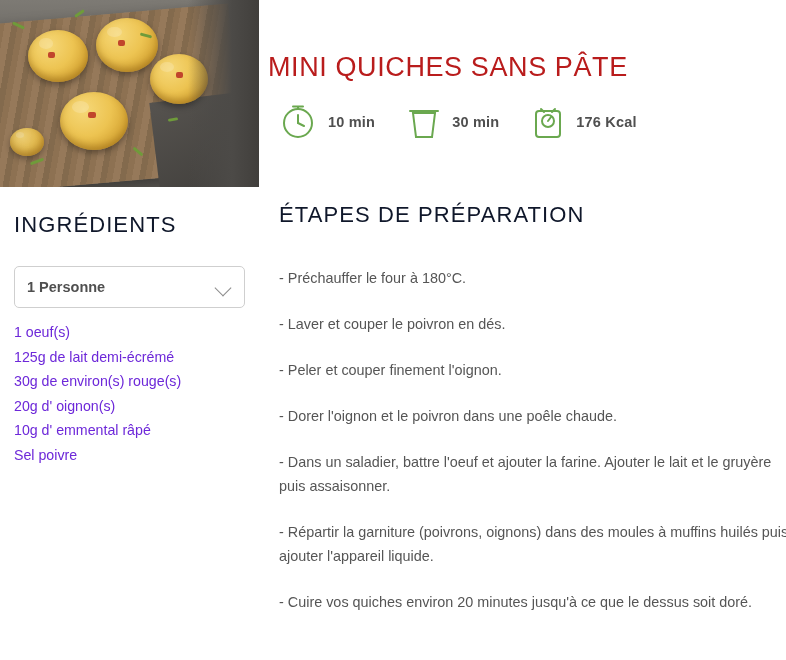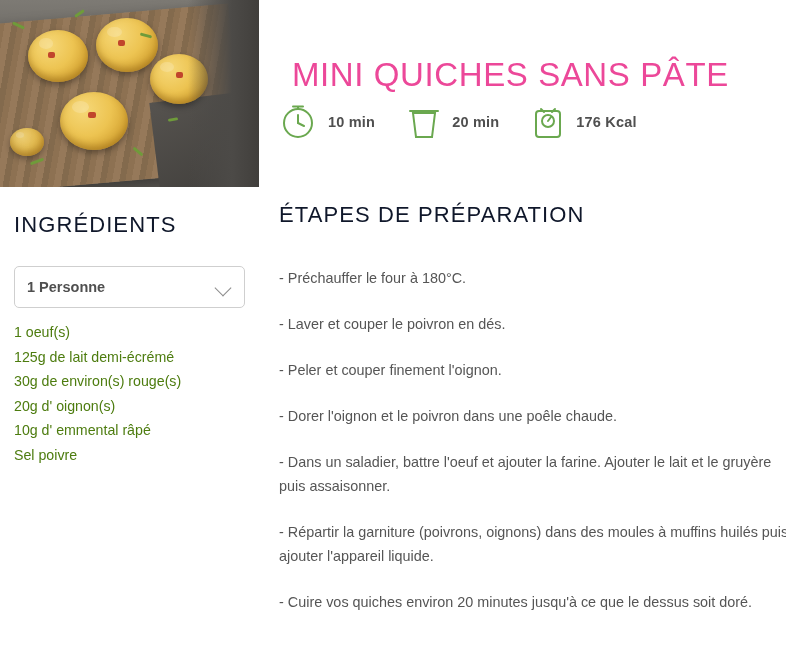--- a/index.html
+++ b/index.html
@@ -139,30 +139,30 @@
 
   .ing-list {
     position: absolute;
     left: 14px; top: 320px;
     width: 240px;
     list-style: none;
     margin: 0; padding: 0;
   }
   .ing-list li {
     font-size: 14.2px;
-    color: #4d7c0f;
+    color: #6d28d9;
     line-height: 24.6px;
     white-space: nowrap;
   }
   .recipe-title {
     position: absolute;
-    left: 292px; top: 34px;
-    font-size: 33px;
+    left: 268px; top: 34px;
+    font-size: 27px;
     letter-spacing: 0.6px;
-    color: #ec4899;
+    color: #b91c1c;
     font-weight: 400;
     white-space: nowrap;
   }
 
   .meta-row {
     position: absolute;
     left: 279px; top: 103px;
     display: flex;
     align-items: flex-start;
     gap: 0;
@@ -262,21 +262,21 @@
       <span class="txt">10 min</span>
     </div>
 
     <div class="meta-item">
       <span>
         <svg class="icon-sv" width="34" height="38" viewBox="0 0 34 38">
           <path d="M6 10 L28 10 L25 34 L9 34 Z" fill="none" stroke="#6aa84f" stroke-width="2"></path>
           <line x1="3" y1="8" x2="31" y2="8" stroke="#6aa84f" stroke-width="2" stroke-linecap="round"></line>
         </svg>
       </span>
-      <span class="txt">20 min</span>
+      <span class="txt">30 min</span>
     </div>
 
     <div class="meta-item">
       <span>
         <svg class="icon-sv" width="34" height="38" viewBox="0 0 34 38">
           <rect x="5" y="8" width="24" height="26" rx="3" fill="none" stroke="#6aa84f" stroke-width="2"></rect>
           <circle cx="17" cy="18" r="6" fill="none" stroke="#6aa84f" stroke-width="2"></circle>
           <line x1="17" y1="18" x2="20" y2="14" stroke="#6aa84f" stroke-width="2" stroke-linecap="round"></line>
           <line x1="10" y1="6" x2="13" y2="9" stroke="#6aa84f" stroke-width="2" stroke-linecap="round"></line>
           <line x1="24" y1="6" x2="21" y2="9" stroke="#6aa84f" stroke-width="2" stroke-linecap="round"></line>

